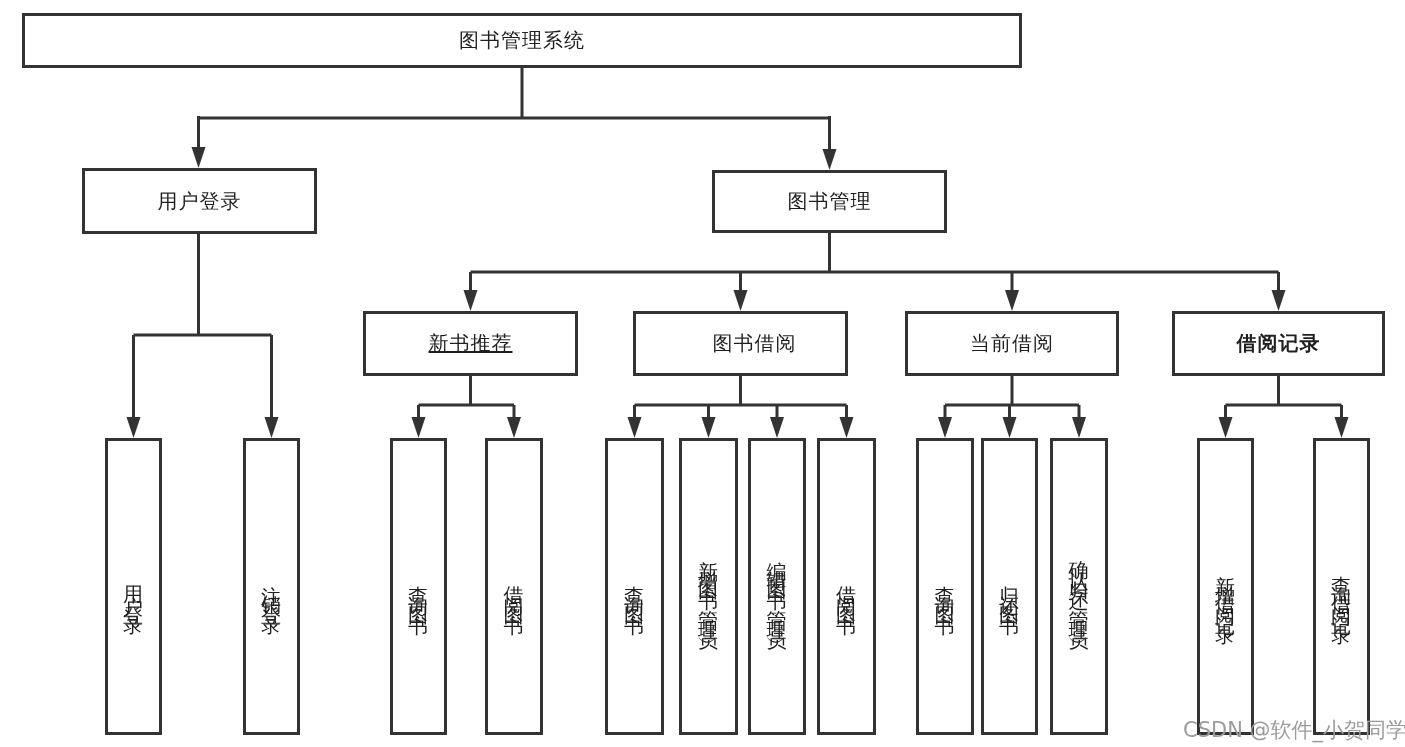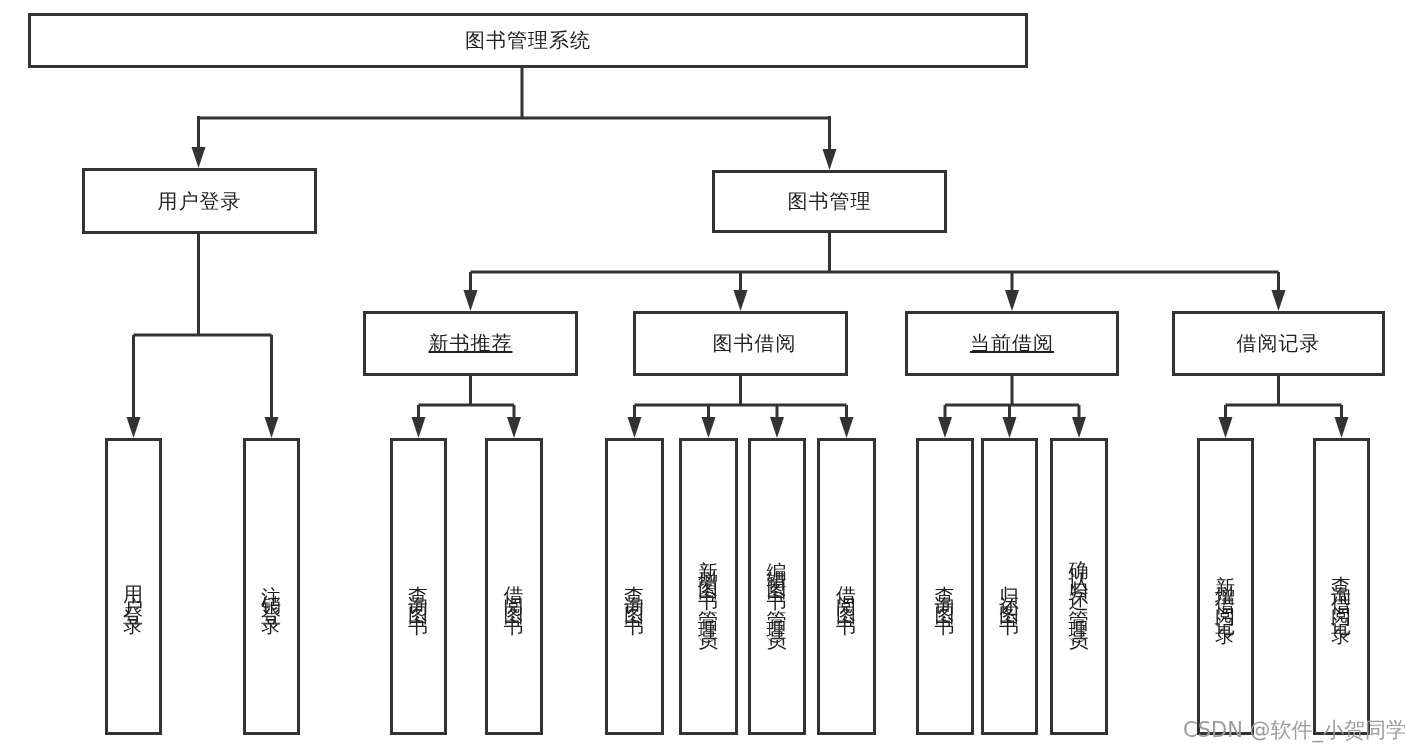--- a/index.html
+++ b/index.html
@@ -29,27 +29,27 @@
     letter-spacing: 1px;
     text-align: center;
   }
   .node.vertical {
     writing-mode: vertical-rl;
     letter-spacing: 10px;
     line-height: 1;
     padding-top: 6px;
   }
   
-  #n-root          { left: 28px;   top: 13px;  width: 1000px; height: 55px; }
+  #n-root          { left: 22px;   top: 13px;  width: 1000px; height: 55px; }
   #n-user-login    { left: 82px;   top: 168px; width: 235px;  height: 66px; }
   #n-book-mgmt     { left: 712px;  top: 170px; width: 235px;  height: 63px; }
   #n-new-books     { left: 363px;  top: 311px; width: 215px;  height: 65px; text-decoration: underline; }
   #n-book-borrow   { left: 633px;  top: 311px; width: 215px;  height: 65px; padding-left: 28px; }
-  #n-cur-borrow    { left: 905px;  top: 311px; width: 214px;  height: 65px; text-decoration: underline; }
-  #n-borrow-rec    { left: 1172px; top: 311px; width: 213px;  height: 65px; }
+  #n-cur-borrow    { left: 905px;  top: 311px; width: 214px;  height: 65px; }
+  #n-borrow-rec    { left: 1172px; top: 311px; width: 213px;  height: 65px; font-weight: bold; }
   
   .leaf { top: 438px; height: 297px; }
   #l-user-login    { left: 105px;  width: 57px; }
   #l-logout        { left: 243px;  width: 57px; }
   #l-query-1       { left: 390px;  width: 57px; }
   #l-borrow-1      { left: 485px;  width: 58px; }
   #l-query-2       { left: 605px;  width: 59px; }
   #l-add-book      { left: 679px;  width: 59px; }
   #l-edit-book     { left: 748px;  width: 58px; }
   #l-borrow-2      { left: 817px;  width: 59px; }

